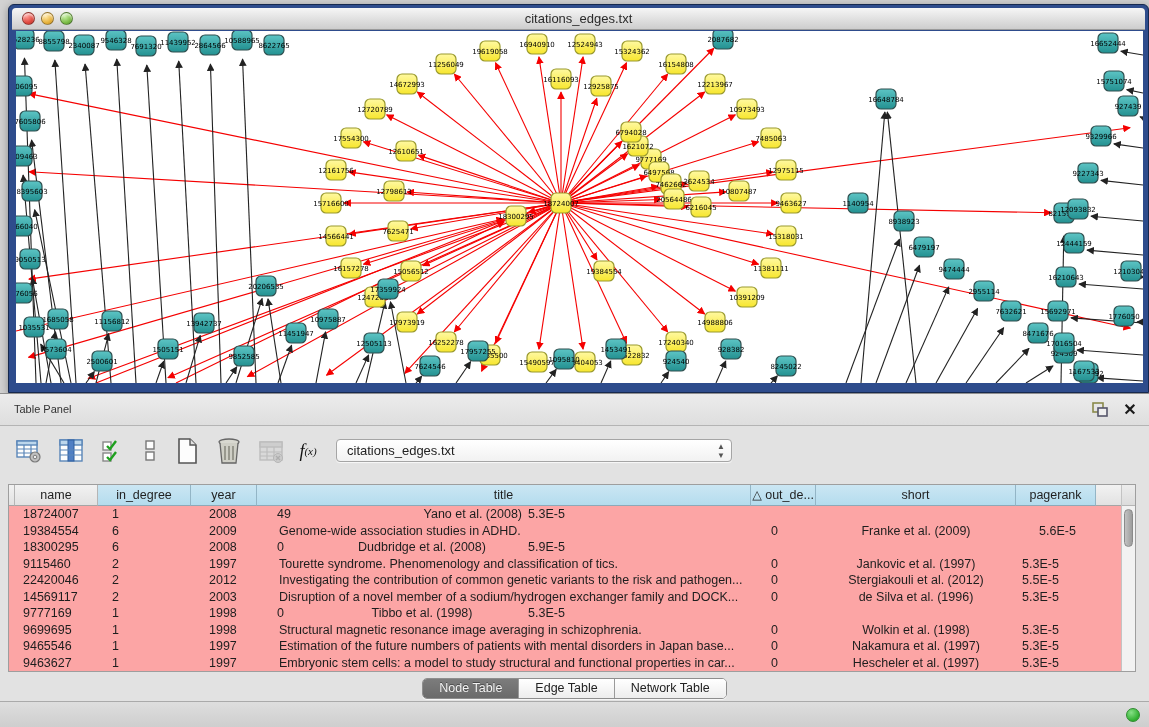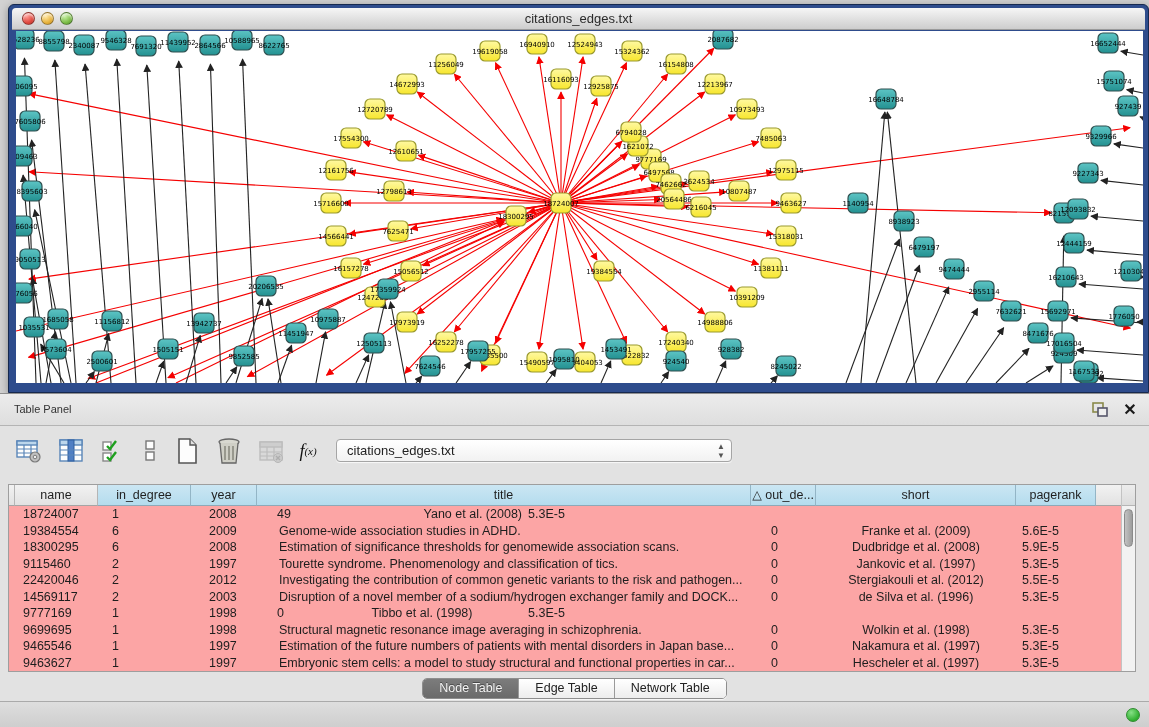--- a/index.html
+++ b/index.html
@@ -572,28 +572,27 @@
             <div class="td" style="width: 80px; padding-left: 6px;">5.3E-5</div>
           </div>
           <div class="tr">
             <div class="td" style="width: 6px;"></div>
             <div class="td" style="width: 83px; padding-left: 8px;">19384554</div>
             <div class="td" style="width: 93px; padding-left: 14px;">6</div>
             <div class="td" style="width: 66px; padding-left: 18px;">2009</div>
             <div class="td" style="width: 494px; padding-left: 22px;">Genome-wide association studies in ADHD.</div>
             <div class="td" style="width: 65px; padding-left: 20px;">0</div>
             <div class="td" style="width: 200px; text-align: center;">Franke et al. (2009)</div>
-            <div class="td" style="width: 80px; padding-left: 6px;">5.6E-5</div>
+            <div class="td" style="width: 80px; padding-left: 6px; margin-left: 17px;">5.6E-5</div>
           </div>
           <div class="tr">
             <div class="td" style="width: 6px;"></div>
             <div class="td" style="width: 83px; padding-left: 8px;">18300295</div>
             <div class="td" style="width: 93px; padding-left: 14px;">6</div>
             <div class="td" style="width: 66px; padding-left: 18px;">2008</div>
-            <div class="td" style="width: 494px; padding-left: 22px;">Estimation of significance thresholds for genomewide association scans.</div>
             <div class="td" style="width: 65px; padding-left: 20px;">0</div>
             <div class="td" style="width: 200px; text-align: center;">Dudbridge et al. (2008)</div>
             <div class="td" style="width: 80px; padding-left: 6px;">5.9E-5</div>
           </div>
           <div class="tr">
             <div class="td" style="width: 6px;"></div>
             <div class="td" style="width: 83px; padding-left: 8px;">9115460</div>
             <div class="td" style="width: 93px; padding-left: 14px;">2</div>
             <div class="td" style="width: 66px; padding-left: 18px;">1997</div>
             <div class="td" style="width: 494px; padding-left: 22px;">Tourette syndrome. Phenomenology and classification of tics.</div>

